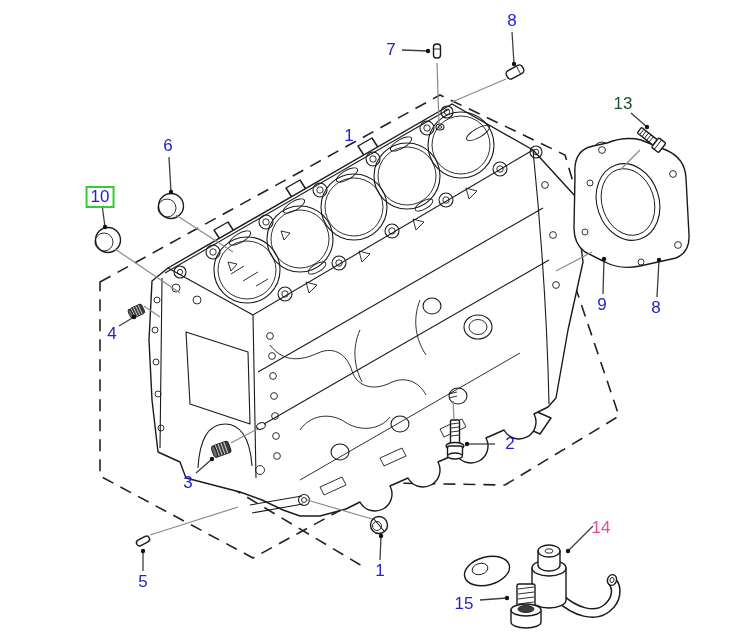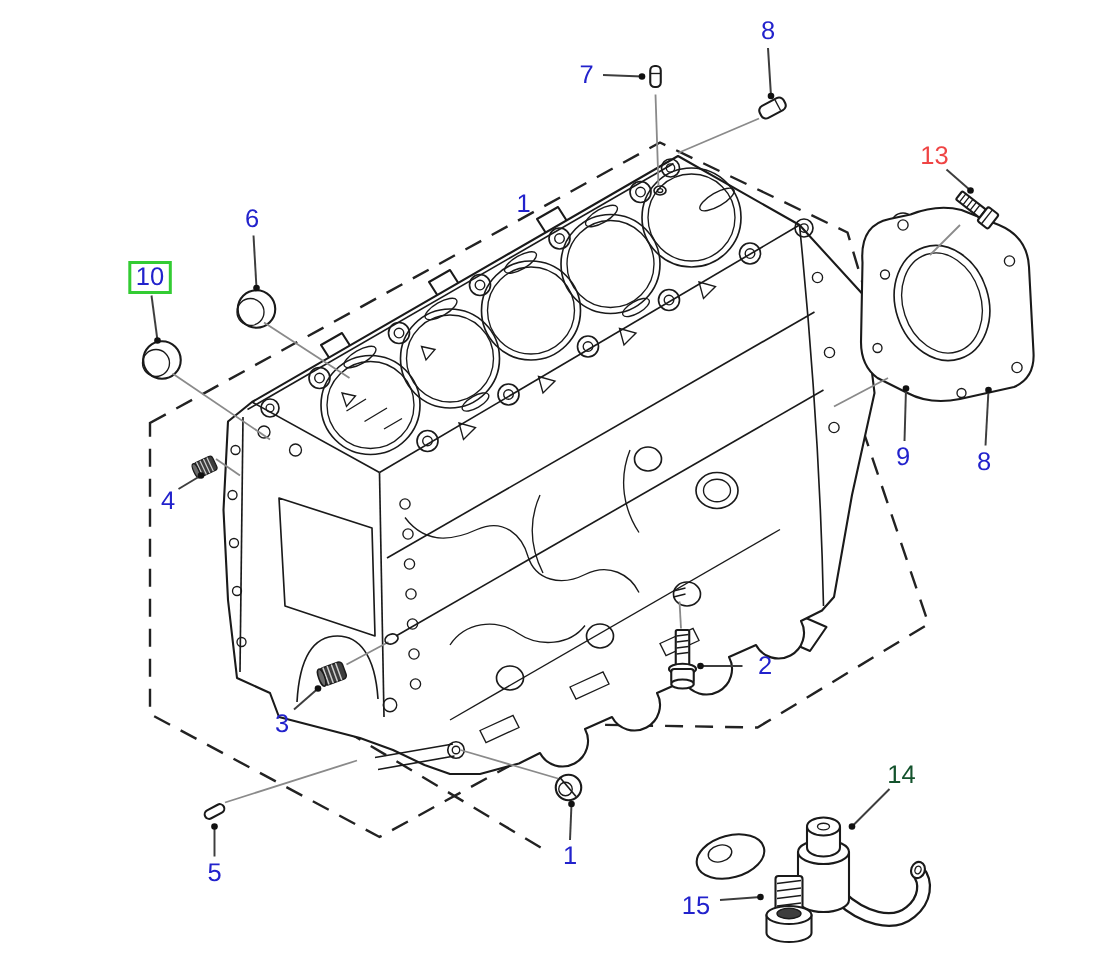--- a/index.html
+++ b/index.html
@@ -3,21 +3,21 @@
 <meta charset="utf-8">
 <style>
   html,body{margin:0;padding:0;background:#fff;}
   .stage{position:relative;width:742px;height:639px;background:#fff;overflow:hidden;
          font-family:"Liberation Sans", sans-serif;}
   .stage svg.art{position:absolute;left:0;top:0;}
   #callouts{position:absolute;left:0;top:0;width:100%;height:100%;pointer-events:none;}
   .callout{position:absolute;transform:translate(-50%,-50%);font-size:17px;line-height:18px;
            color:#2222cc;font-weight:normal;letter-spacing:0;white-space:nowrap;
            pointer-events:auto;cursor:pointer;padding:0 2px;background:transparent;}
-  .callout.highlighted{border:2px solid #33cc33;background:#ffffff;padding:0 3px;}
+  .callout.highlighted{border:2px solid #33cc33;background:#ffffff;padding:0 3px;margin-top:12px;}
   
   .lw{stroke:#1a1a1a;fill:#ffffff;stroke-width:1.4;stroke-linejoin:round;}
   .ln{stroke:#1a1a1a;fill:none;stroke-width:1.1;stroke-linejoin:round;}
   .th{stroke:#1a1a1a;fill:none;stroke-width:0.9;}
   .gray{stroke:#8a8a8a;fill:none;stroke-width:1.2;}
   .dash{stroke:#222;fill:none;stroke-width:1.6;stroke-dasharray:12 8;}
 </style>
 </head>
 <body>
 
@@ -318,18 +318,18 @@
       <div class="callout" style="left: 188px; top: 483px; color: rgb(34, 34, 204);">3</div>
       <div class="callout" style="left: 112px; top: 334px; color: rgb(34, 34, 204);">4</div>
       <div class="callout" style="left: 143px; top: 582px; color: rgb(34, 34, 204);">5</div>
       <div class="callout" style="left: 168px; top: 146px; color: rgb(34, 34, 204);">6</div>
       <div class="callout" style="left: 391px; top: 50px; color: rgb(34, 34, 204);">7</div>
       <div class="callout" style="left: 512px; top: 21px; color: rgb(34, 34, 204);">8</div>
       <div class="callout" style="left: 602px; top: 305px; color: rgb(34, 34, 204);">9</div>
       <div class="callout highlighted" style="left: 100px; top: 185px; color: rgb(34, 34, 204); border-color: rgb(51, 204, 51);">10</div>
       <div class="callout" style="left: 380px; top: 571px; color: rgb(34, 34, 204);">1</div>
       <div class="callout" style="left: 656px; top: 308px; color: rgb(34, 34, 204);">8</div>
-      <div class="callout" style="left: 623px; top: 104px; color: #ef4444;">13</div>
-      <div class="callout" style="left: 601px; top: 517px; color: #14532d;">14</div>
+      <div class="callout" style="left: 623px; top: 104px; color: #14532d;">13</div>
+      <div class="callout" style="left: 601px; top: 528px; color: #ec4899;">14</div>
       <div class="callout" style="left: 464px; top: 604px; color: rgb(34, 34, 204);">15</div>
     </div>
 
 </div>
 
 </body></html>

